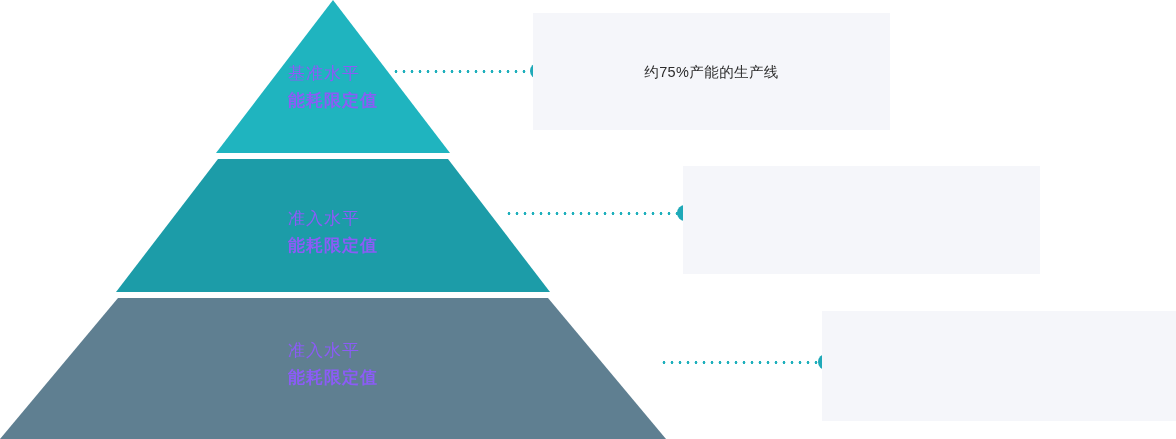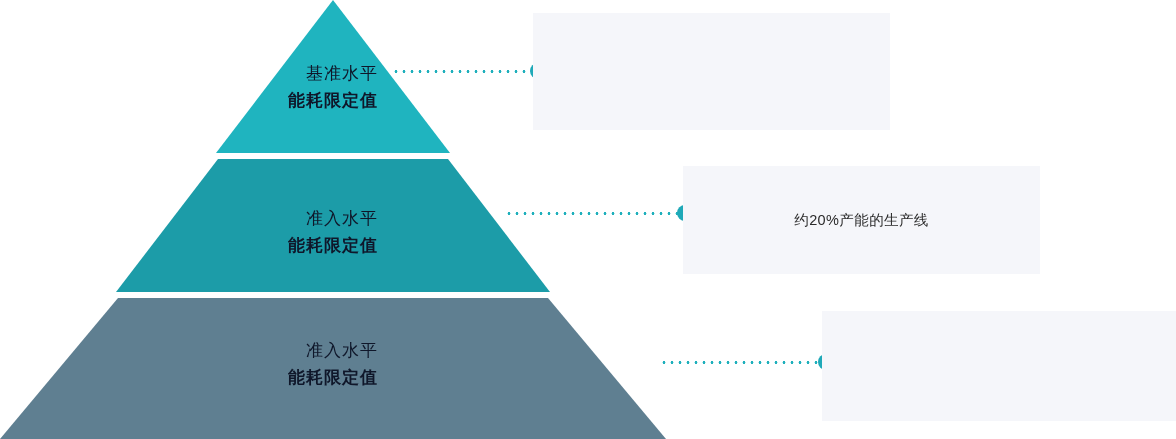--- a/index.html
+++ b/index.html
@@ -23,22 +23,22 @@
   #pyramid-svg {
     position: absolute;
     left: 0;
     top: 0;
     width: 1176px;
     height: 439px;
   }
 
   .tier-label {
     position: absolute;
-    text-align: right;
-    color: #0f172a;
+    text-align: left;
+    color: #8b5cf6;
     font-size: 17px;
     line-height: 27px;
     letter-spacing: 1px;
     white-space: nowrap;
     pointer-events: none;
   }
 
   .tier-label .l2 { display: block; font-weight: bold; }
 
   #tier-label-benchmark { left: 333px; top: 60px; transform: translateX(-50%); }
@@ -125,22 +125,22 @@
   <div class="connector" id="connector-benchmark"></div>
   <div class="connector-dot" id="dot-benchmark"></div>
 
   <div class="connector" id="connector-entry"></div>
   <div class="connector-dot" id="dot-entry"></div>
 
   <div class="connector" id="connector-leader"></div>
   <div class="connector-dot" id="dot-leader"></div>
 
   <div class="callout" id="callout-benchmark">
+    <span class="line">约75%产能的生产线</span>
   </div>
 
   <div class="callout" id="callout-entry">
-    <span class="line">约20%产能的生产线</span>
   </div>
 
   <div class="callout" id="callout-leader">
   </div>
 
 </div>
 
 </body></html>

